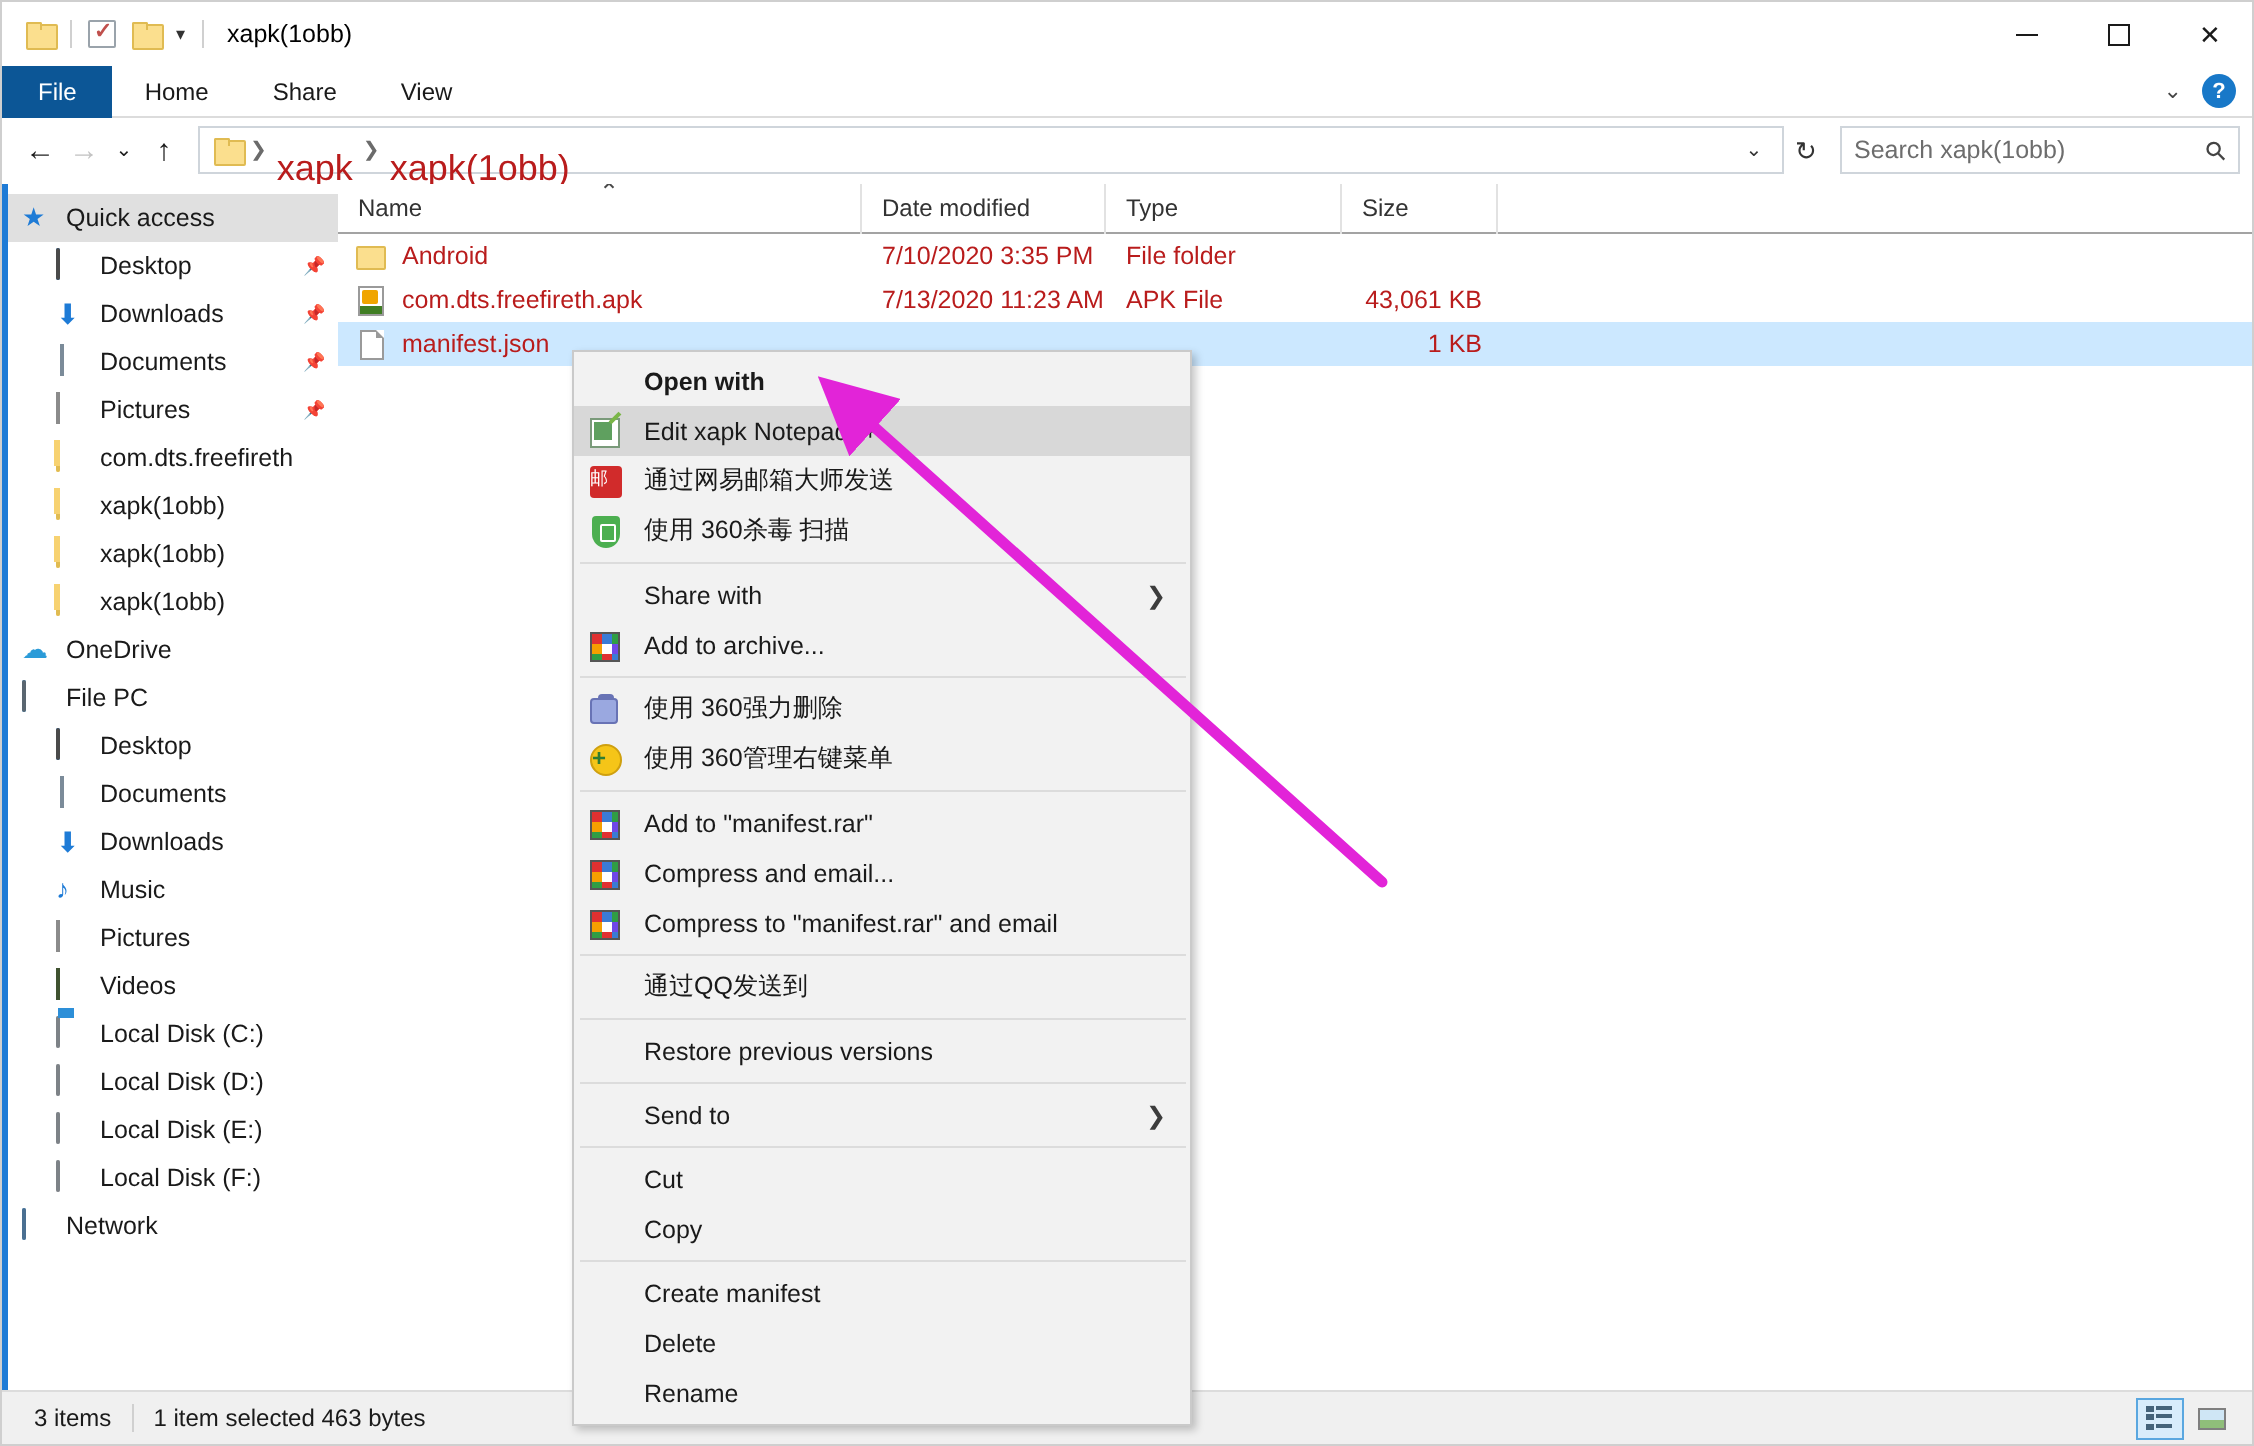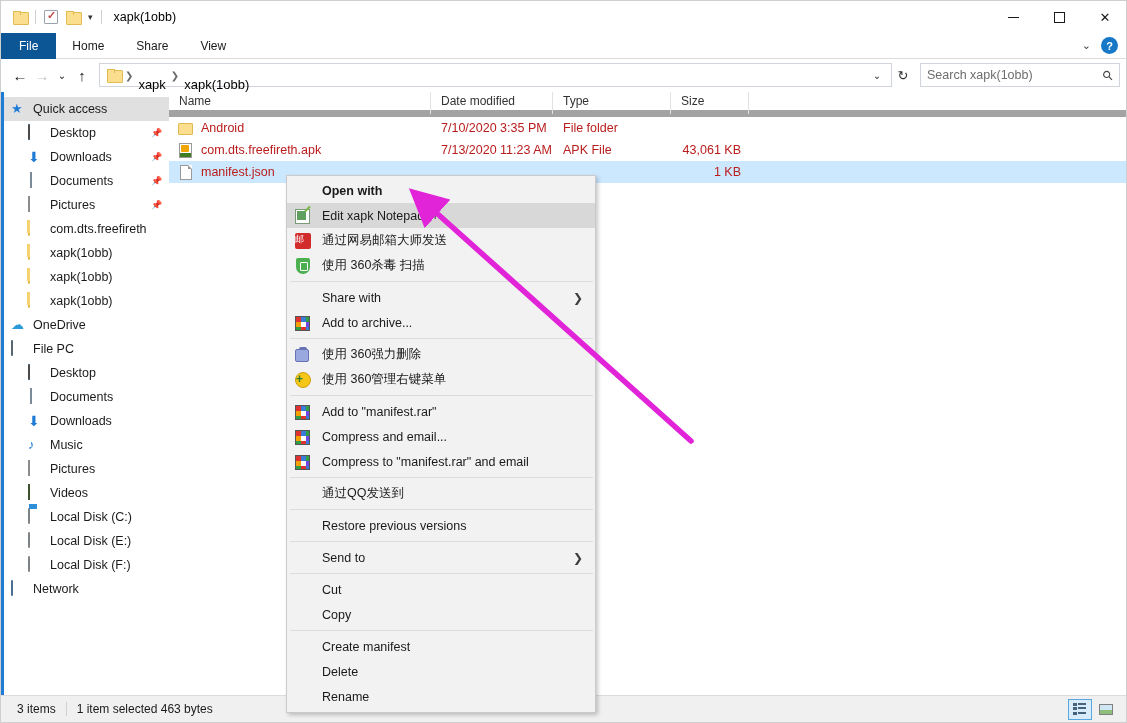--- a/index.html
+++ b/index.html
@@ -95,21 +95,21 @@
     width: 22px; height: 24px; display: flex; align-items: center; justify-content: center;
     font-size: 15px; color: #1a1a1a;
   }
   .navbtn.disabled { color: #c3c3c3; }
   .navbtn.small { font-size: 10px; width: 18px; }
   .addr-input {
     flex: 1; height: 24px; margin-left: 6px; border: 1px solid #cfd5db; background: #fff;
     display: flex; align-items: center; padding: 0 4px; min-width: 0;
   }
   .crumbs { display: flex; align-items: center; gap: 0; flex: 1; }
-  .crumb { font-size: 13px; color: #000000; padding: 0 5px; margin-top: 18px; }
+  .crumb { font-size: 18px; color: #b91c1c; padding: 0 5px; margin-top: 18px; }
   .crumb-sep { font-size: 10px; color: #6b6b6b; }
   .addr-dd { width: 20px; text-align: center; font-size: 10px; color: #333; }
   .addr-refresh { width: 22px; text-align: center; font-size: 13px; color: #333; }
   .searchbox {
     width: 200px; height: 24px; border: 1px solid #cfd5db; background: #fff;
     margin-left: 6px; display: flex; align-items: center; padding: 0 6px;
   }
   .searchbox input {
     border: none; outline: none; flex: 1; font-size: 12.5px; color: #4d7c0f;
     font-family: "Liberation Sans", sans-serif; background: transparent; min-width: 0;
@@ -154,21 +154,21 @@
   .ic-disk-sys::after{content:"";position:absolute;left:0;top:-5px;width:8px;height:5px;background:#2d8fd8;}
   .ic-net { width:15px;height:12px;background:#7fb4dd;border:1px solid #4a6f91;border-radius:2px;margin-top:2px; }
 
   
   .filelist {
     position: absolute; left: 168px; top: 91px; width: 958px; height: 604px;
     background: #ffffff; overflow: hidden;
   }
   .col-head {
     height: 25px; display: flex; align-items: center;
-    border-bottom: 7px solid #a3a3a3; background: #fff; position: relative;
+    border-bottom: 1px solid #a3a3a3; background: #fff; position: relative;
   }
   .ch {
     font-size: 12px; color: #333; padding-left: 10px; height: 25px;
     display: flex; align-items: center; border-right: 1px solid #e2e2e2;
     position: relative;
   }
   .ch.sorted::after {
     content: "⌃"; position: absolute; left: 50%; top: -3px;
     font-size: 12px; color: #4a4a4a;
   }
@@ -414,20 +414,24 @@
       <div class="nav-item lvl1">
         <span class="ico"><span class="ic-video"></span></span>
         <span class="lbl">Videos</span>
       </div>
       <div class="nav-item lvl1">
         <span class="ico"><span class="ic-disk-sys"></span></span>
         <span class="lbl">Local Disk (C:)</span>
       </div>
       <div class="nav-item lvl1">
         <span class="ico"><span class="ic-disk"></span></span>
+        <span class="lbl">Local Disk (D:)</span>
+      </div>
+      <div class="nav-item lvl1">
+        <span class="ico"><span class="ic-disk"></span></span>
         <span class="lbl">Local Disk (E:)</span>
       </div>
       <div class="nav-item lvl1">
         <span class="ico"><span class="ic-disk"></span></span>
         <span class="lbl">Local Disk (F:)</span>
       </div>
       <div class="nav-item lvl0">
         <span class="ico"><span class="ic-net"></span></span>
         <span class="lbl">Network</span>
       </div>

